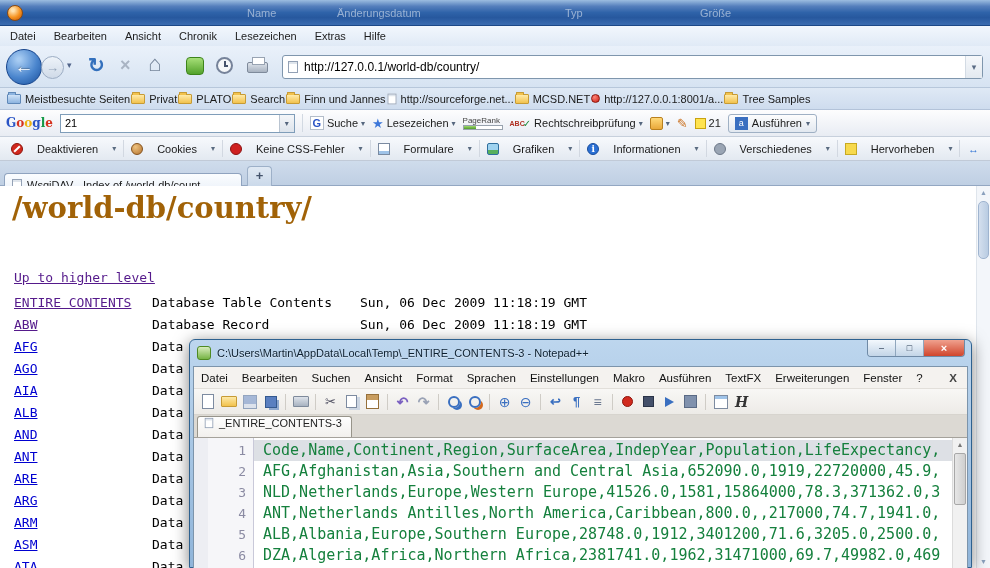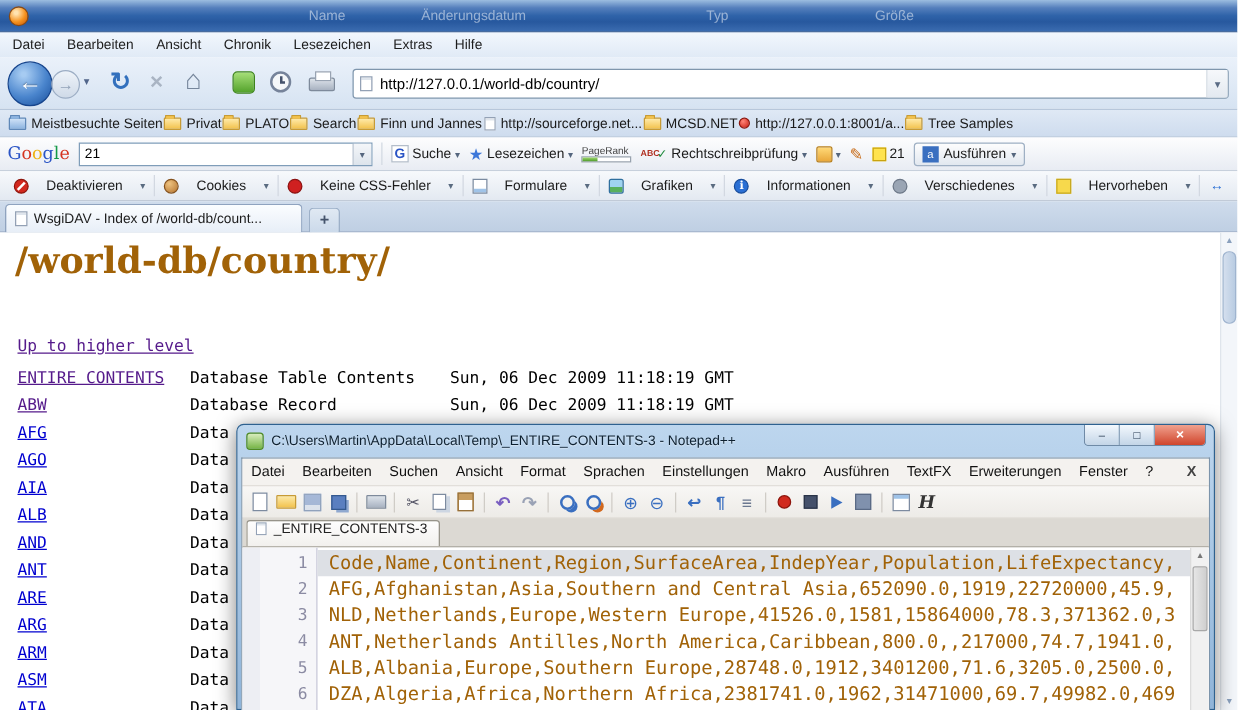--- a/index.html
+++ b/index.html
@@ -63,21 +63,21 @@
 .folder-icon::before{content:"";position:absolute;top:-3px;left:0;width:6px;height:2px;background:#f2c24d;border:1px solid #c79b35;border-bottom:none;border-radius:1px 1px 0 0}
 .smart-folder{background:linear-gradient(#cfe2f7,#8db4e0);border-color:#5f88b8}
 .smart-folder::before{background:#8db4e0;border-color:#5f88b8}
 .dot-icon{width:9px;height:9px;border-radius:50%;background:radial-gradient(circle at 35% 30%,#ff8578,#c91d12);border:1px solid #8c150c;flex:none}
 .bm .page-icon{transform:scale(.9)}
 
 
 #googlebar{position:absolute;left:0;top:110px;width:990px;height:27px;
  background:linear-gradient(#fdfdfe,#e8ecf3);border-bottom:1px solid #c7d0dc;
  display:flex;align-items:center;gap:7px;padding-left:6px;overflow:hidden;white-space:nowrap}
-.glogo{font-family:"DejaVu Serif",serif;font-weight:normal;font-size:14px;letter-spacing:0;flex:none}
+.glogo{font-family:"DejaVu Serif",serif;font-weight:bold;font-size:12px;letter-spacing:0;flex:none}
 .gl-b{color:#2a54c5}.gl-r{color:#d5321f}.gl-y{color:#eeb211}.gl-g{color:#159a48}
 .gsearch{width:235px;height:19px;background:#fff;border:1px solid #7f9db9;display:flex;align-items:center;flex:none}
 .gsearch input{flex:1;border:none;outline:none;font-size:11px;padding-left:4px;background:transparent;font-family:"Liberation Sans",sans-serif}
 .gsearch-caret{width:15px;height:17px;background:linear-gradient(#f4f6f9,#dde4ec);border-left:1px solid #b9c4d1;display:flex;align-items:center;justify-content:center;font-size:8px;color:#55667e}
 .gbtn{display:flex;align-items:center;gap:3px;flex:none}
 .gcaret{font-size:8px;color:#55667e}
 .g-square{width:14px;height:14px;background:#fff;border:1px solid #b3bdca;color:#2a54c5;font-weight:bold;font-size:11px;display:flex;align-items:center;justify-content:center}
 .g-square::before{content:"G"}
 .star-icon{color:#3d77d9;font-size:13px}
 .star-icon::before{content:"★"}
@@ -117,21 +117,21 @@
 .wd-hl{border-radius:0;background:#f7d94c;border:1px solid #c7a921}
 .wd-size{border-radius:0;color:#2a6fd4;font-weight:bold;font-size:11px;display:flex;align-items:center;justify-content:center}
 .wd-size::before{content:"↔"}
 .wd-tools{border-radius:2px;background:#e8862a;border:1px solid #b05f12}
 .wd-src{border-radius:0;background:#fff;border:1px solid #7a8aa0;color:#2a6fd4;font-size:8px;display:flex;align-items:center;justify-content:center}
 .wd-src::before{content:"<>"}
 
 
 #tabbar{position:absolute;left:0;top:161px;width:990px;height:25px;
  background:linear-gradient(#cfdcec,#bfcfe3);border-bottom:1px solid #93a7c2}
-.tab{position:absolute;left:4px;top:2px;width:238px;height:23px;
+.tab{position:absolute;left:4px;top:12px;width:238px;height:23px;
  background:linear-gradient(#fbfdff,#e7eef7);border:1px solid #8fa3bf;border-bottom:none;border-radius:4px 4px 0 0;
  display:flex;align-items:center;gap:5px;padding:0 7px}
 .tab-label{font-size:11px;color:#1c1c1c;white-space:nowrap;overflow:hidden}
 .newtab{position:absolute;left:247px;top:5px;width:25px;height:20px;
  background:linear-gradient(#e0e9f3,#cbd9ea);border:1px solid #9db0c8;border-bottom:none;border-radius:4px 4px 0 0;
  text-align:center;line-height:18px;color:#44536b;font-weight:bold;font-size:13px}
 
 
 #content{position:absolute;left:0;top:186px;width:990px;height:382px;background:#fff;overflow:hidden;z-index:1}
 #page-heading{position:absolute;left:12px;top:5px;font-family:"DejaVu Serif",serif;font-size:29px;font-weight:bold;color:#a16207}
@@ -195,21 +195,21 @@
 .npp-tabbar{height:23px;background:#dcd9d3;border-bottom:1px solid #a5a29b;display:flex;align-items:flex-end}
 .npp-tab{display:flex;align-items:flex-start;gap:5px;margin-left:3px;height:21px;padding:0 9px 0 6px;
  background:linear-gradient(#fefefe,#f2f0ed);border:1px solid #97948a;border-bottom:none;border-radius:3px 3px 0 0;font-size:11px;color:#222}
 .npp-tab .page-icon{transform:scale(.85)}
 .npp-editor{position:relative;flex:1;background:#fff;overflow:hidden}
 .g-bm{position:absolute;left:0;top:0;bottom:0;width:14px;background:#edeef3}
 .g-ln{position:absolute;left:14px;top:0;bottom:0;width:46px;background:#f6f6f9;border-right:1px solid #c9c9d9}
 #elines{position:absolute;left:0;top:2px;right:15px}
 .eline{height:21px;display:flex;font-family:"DejaVu Sans Mono",monospace;font-size:15px;line-height:21px;white-space:pre}
 .ln{width:60px;padding-right:8px;text-align:right;color:#8b8ba3;flex:none;font-size:13px}
-.code{flex:1;padding-left:9px;overflow:hidden;color:#a16207}
+.code{flex:1;padding-left:9px;overflow:hidden;color:#15803d}
 .sel{background:#dde0e5}
 .e-scroll{position:absolute;right:0;top:0;bottom:0;width:15px;background:#f1f1f1;border-left:1px solid #dcdcdc}
 .es-arrow{height:14px;text-align:center;font-size:7px;color:#777;line-height:14px}
 .es-thumb{position:absolute;left:1px;top:15px;width:12px;height:52px;background:linear-gradient(90deg,#e6e6e6,#cfcfcf);border:1px solid #a8a8a8;border-radius:2px}
 </style>
 </head>
 <body>
 
 <div id="titlebar">
   <span class="fx-icon"></span>

